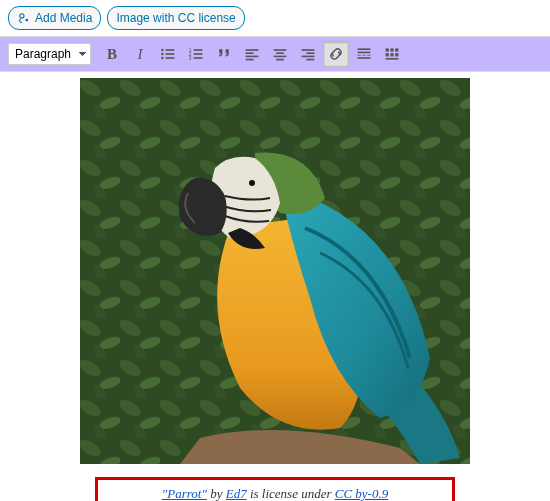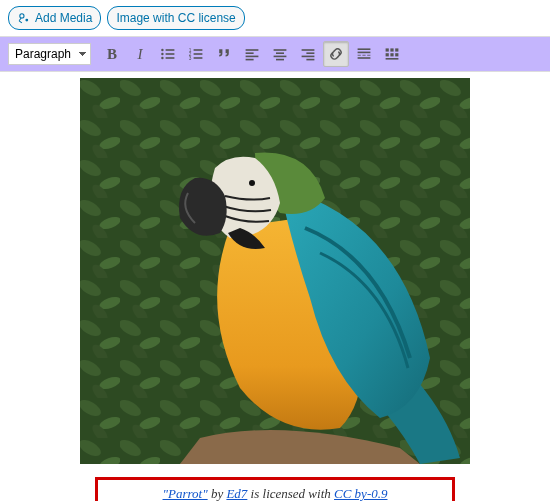--- a/index.html
+++ b/index.html
@@ -169,16 +169,16 @@
       <path d="M108 115 Q100 130 115 145" stroke="#555" stroke-width="2" fill="none"></path>
 
       <circle cx="172" cy="105" r="6" fill="#e8e4d8"></circle>
       <circle cx="172" cy="105" r="3" fill="#111"></circle>
 
       <path d="M148 155 Q160 175 185 170 Q175 155 160 150 Z" fill="#1a1a1a"></path>
     </svg>
   </div>
 
   <div class="caption-box">
-    <a href="#">"Parrot"</a><span> by </span><a href="#">Ed7</a><span> is licensed with </span><a href="#">CC by-0.9</a>
+    <a href="#">"Parrot"</a><span> by </span><a href="#">Ed7</a><span> is license under </span><a href="#">CC by-0.9</a>
   </div>
 
 </div>
 
 </body></html>

